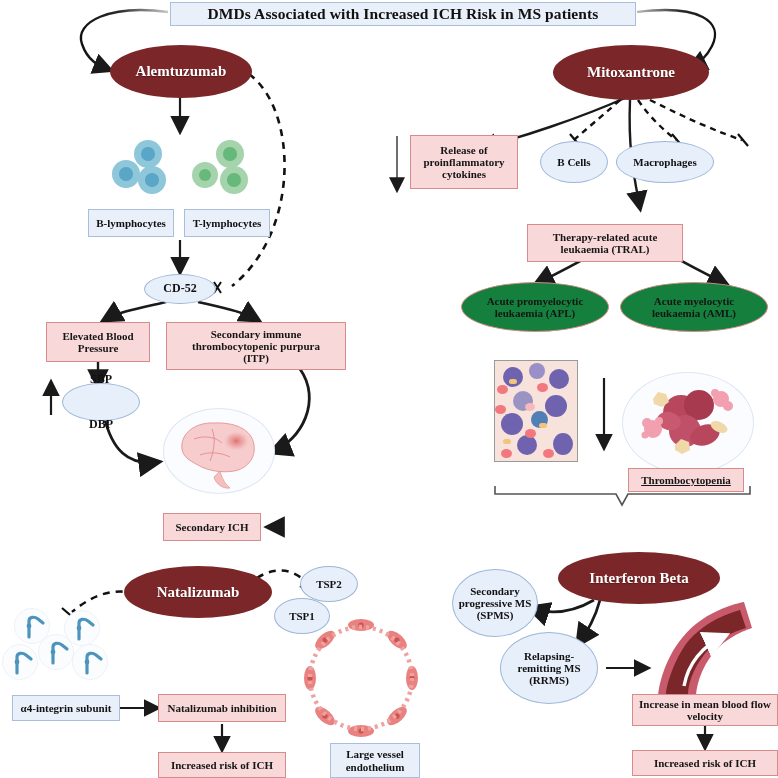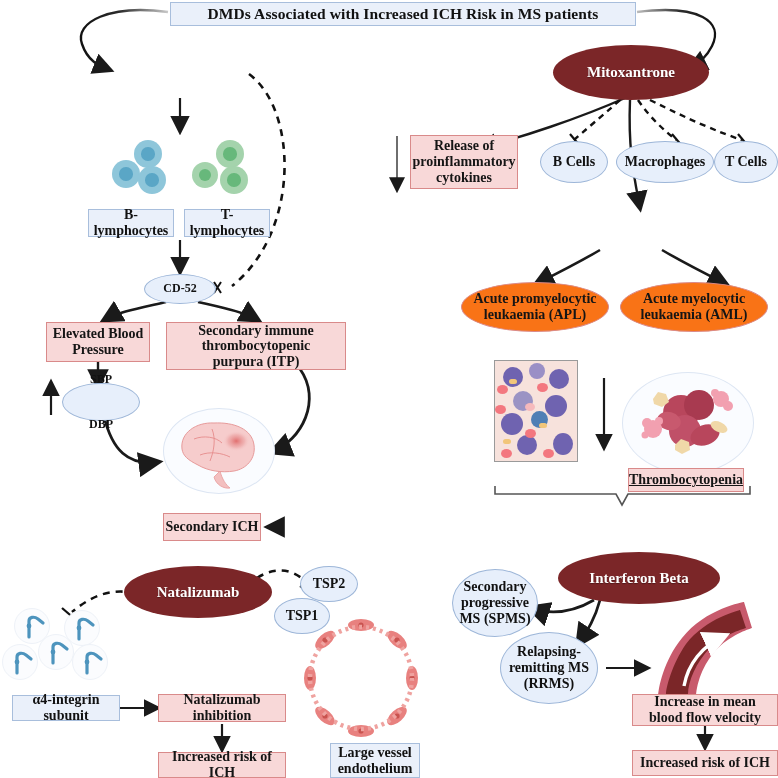--- a/index.html
+++ b/index.html
@@ -17,27 +17,27 @@
              font-size:15.5px;letter-spacing:.1px;}
 
   
   .drug{background:#7b2628;border-radius:50%;color:#ffffff;
         font-size:15px;text-shadow:0 1px 1px rgba(0,0,0,.35);}
 
   
   .pink-box{background:#f8d8d8;border:1.3px solid #d98a8a;color:#151515;}
 
   
-  .pink-ell{background:#f97316;border:1.3px solid #d98a8a;border-radius:50%;color:#151515;}
+  .pink-ell{background:#15803d;border:1.3px solid #d98a8a;border-radius:50%;color:#151515;}
 
   
   .blue-box{background:#eaf0fa;border:1.2px solid #a8bedc;color:#111;}
 
   
-  .blue-ell{background:#e7effb;border:1.1px solid #9db6d8;border-radius:50%;color:#111;} .f11{font-size:14px;}
+  .blue-ell{background:#e7effb;border:1.1px solid #9db6d8;border-radius:50%;color:#111;} .f11{font-size:11px;}
   .f12{font-size:12px;}
 
   
   .cluster{position:absolute;z-index:4;}
   .cellB,.cellG{position:absolute;border-radius:50%;}
   .cellB{background:#8ec6da;}
   .cellG{background:#a4d3ac;}
   .cellB i,.cellG i{position:absolute;border-radius:50%;left:26%;top:26%;
                     width:48%;height:48%;display:block;}
   .cellB i{background:#5aa6c6;}
@@ -147,20 +147,23 @@
 
     <path d="M606,668 L648,668" stroke="#1a1a1a" stroke-width="2.2" marker-end="url(#ahs)"></path>
 
     <path d="M705,724 L705,748" stroke="#1a1a1a" stroke-width="2.2" marker-end="url(#ahs)"></path>
   </svg>
 
   <div class="node title-box" style="left:170px;top:2px;width:466px;height:24px;">
     <span>DMDs Associated with Increased ICH Risk in MS patients</span>
   </div>
 
+  <div class="node drug" style="left:110px;top:45px;width:142px;height:53px;">
+    <span>Alemtuzumab</span>
+  </div>
 
   <div class="cluster" style="left:112px;top:140px;width:64px;height:52px;">
     <div class="cellB" style="left:22px;top:0;width:28px;height:28px;">
         <i></i>
       </div>
     <div class="cellB" style="left:0px;top:20px;width:28px;height:28px;">
         <i></i>
       </div>
     <div class="cellB" style="left:26px;top:26px;width:28px;height:28px;">
         <i></i>
@@ -231,24 +234,24 @@
   <div class="node pink-box f11" style="left:410px;top:135px;width:108px;height:54px;padding:0 3px;">
     <span>Release of proinflammatory cytokines</span>
   </div>
 
   <div class="node blue-ell f11" style="left:540px;top:141px;width:68px;height:42px;">
     <span>B Cells</span>
   </div>
   <div class="node blue-ell f11" style="left:616px;top:141px;width:98px;height:42px;">
     <span>Macrophages</span>
   </div>
-  <div class="node blue-ell f11" style="left:714px;top:141px;width:64px;height:42px;">
-    <span>T Cells</span>
-  </div>
-
+
+  <div class="node pink-box f11" style="left:527px;top:224px;width:156px;height:38px;padding:0 3px;">
+    <span>Therapy-related acute leukaemia (TRAL)</span>
+  </div>
 
   <div class="node pink-ell f11" style="left:461px;top:282px;width:148px;height:50px;padding:0 8px;">
     <span>Acute promyelocytic leukaemia (APL)</span>
   </div>
   <div class="node pink-ell f11" style="left:620px;top:282px;width:148px;height:50px;padding:0 8px;">
     <span>Acute myelocytic leukaemia (AML)</span>
   </div>
 
   <div class="smear" style="left:494px;top:360px;width:82px;height:100px;">
     <span style="background:#6f63b0;left:8px;top:6px;width:20px;height:20px;"></span>

